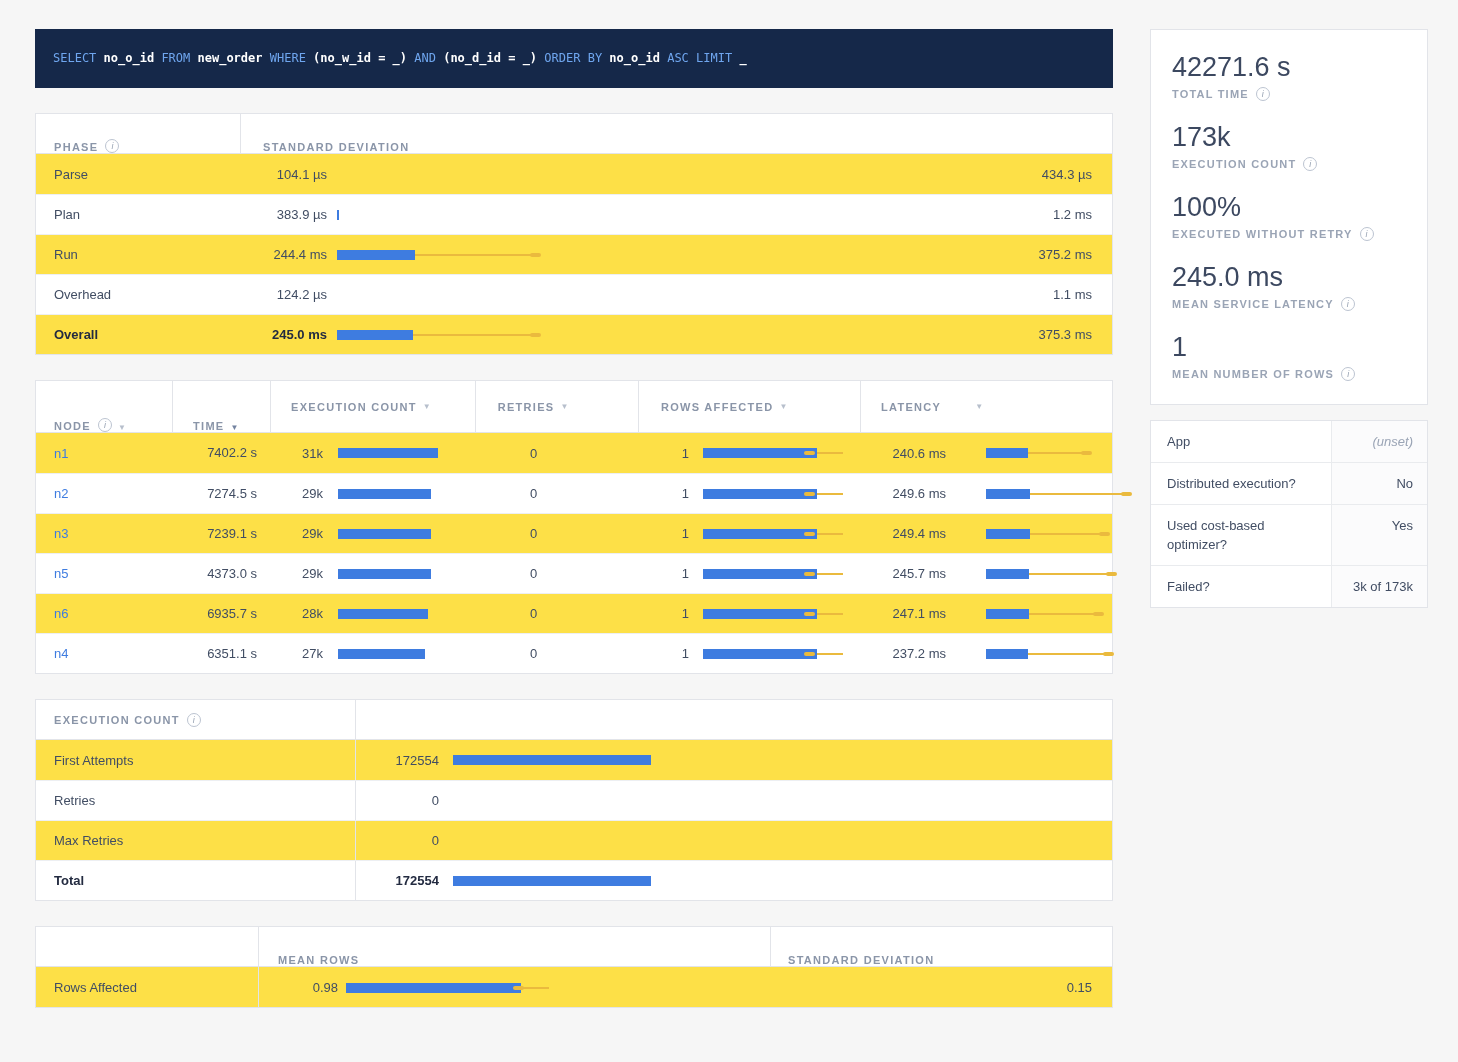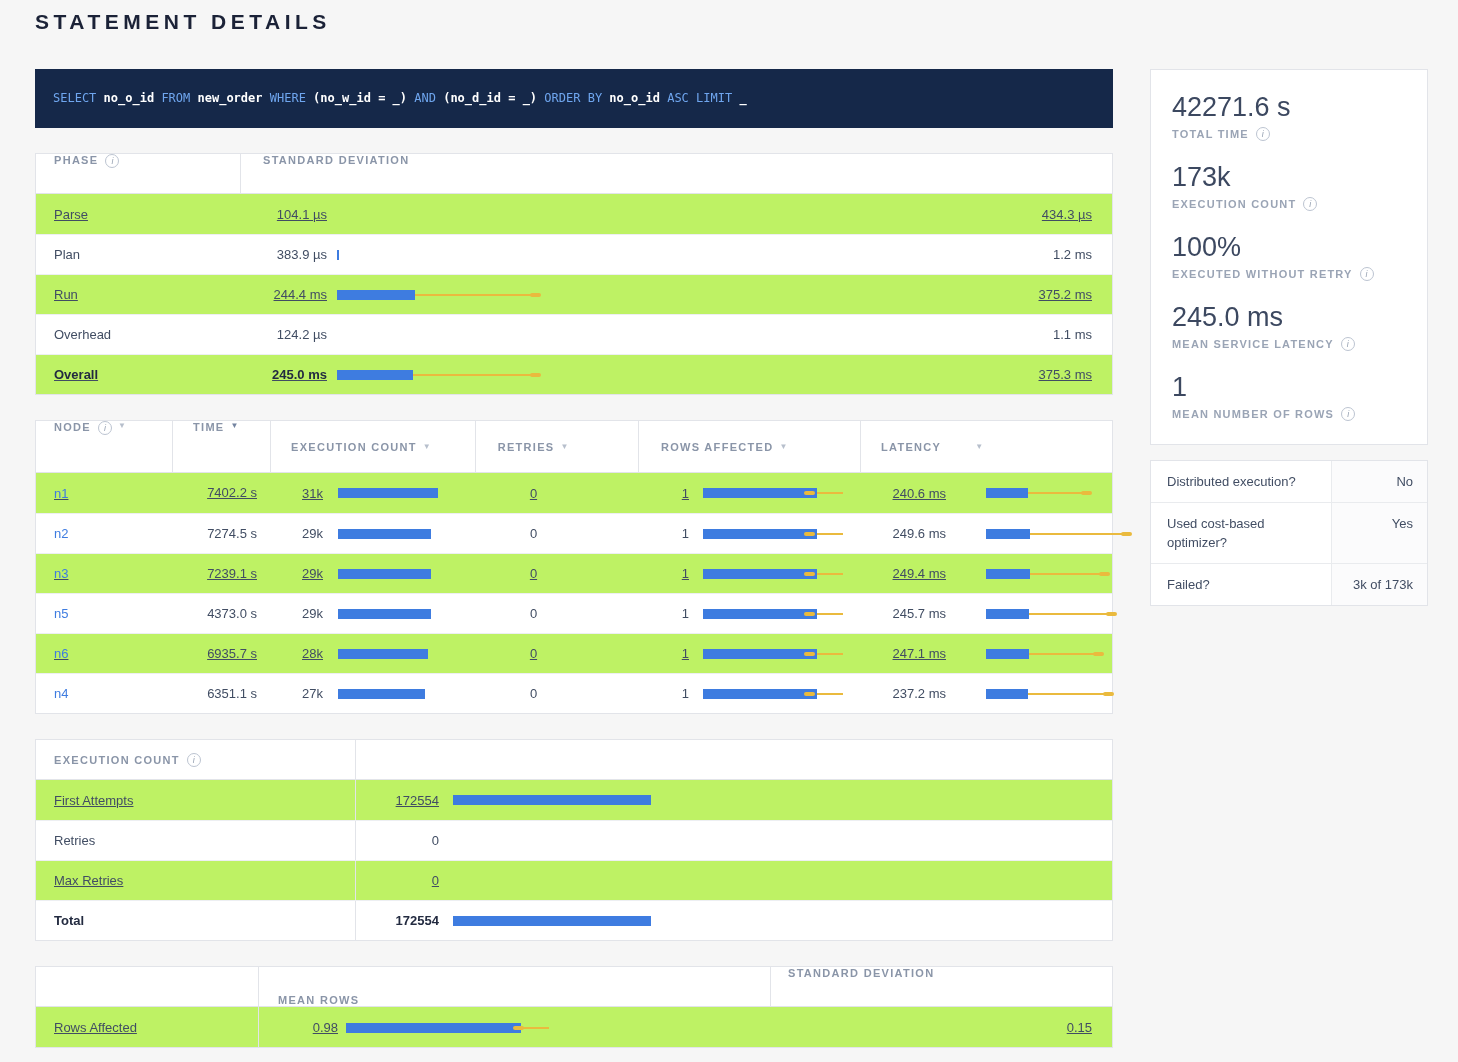--- a/index.html
+++ b/index.html
@@ -8,44 +8,44 @@
     background: #f6f6f6;
     font-family: "Liberation Sans", sans-serif;
     color: #414d63;
     overflow-x: hidden;
   }
   .page { padding: 10px 0 20px 35px; }
   .page-title {
     font-size: 21px; font-weight: bold; letter-spacing: 4.5px;
     color: #1b2237;
   }
-  .layout { display: flex; margin-top: 35px; align-items: flex-start; }
+  .layout { display: flex; margin-top: 19px; align-items: flex-start; }
   .main-col { width: 1078px; flex: none; }
   .side-col { width: 278px; flex: none; margin-left: 37px; }
 
   
   .sql-bar {
     background: #152849; height: 59px; line-height: 59px;
     padding: 0 18px; white-space: nowrap; overflow: hidden;
     font-family: "DejaVu Sans Mono", monospace; font-size: 12px;
   }
   .sql-bar .kw { color: #6fa6ef; }
   .sql-bar .id { color: #ffffff; font-weight: bold; }
 
   
   .tbl { background: #fff; border: 1px solid #e2e4e9; margin-top: 25px; }
   .thead { display: flex; align-items: stretch; height: 40px; border-bottom: 1px solid #e2e4e9; background: #fff; }
   .thead.tall { height: 52px; }
   .th {
     color: #8a95a8; font-size: 11px; font-weight: bold; letter-spacing: 1.3px;
-    display: flex; align-items: flex-start;
+    display: flex; align-items: flex-end;
   }
   .trow { display: flex; align-items: center; height: 40px; font-size: 13px; }
   .trow + .trow { border-top: 1px solid #edeff2; }
-  .shade { background: #bef264; text-decoration: underline; }
+  .shade { background: #fde047; }
   .bold-row .label-cell, .bold-row .val { font-weight: bold; color: #232b40; }
 
   .info-icon {
     display: inline-flex; align-items: center; justify-content: center;
     width: 14px; height: 14px; border: 1px solid #bcc4d1; border-radius: 50%;
     font-size: 9px; font-style: italic; color: #9aa5b5; margin-left: 7px;
     letter-spacing: 0; font-weight: normal; flex: none;
   }
   .arrow { font-size: 8px; margin-left: 6px; color: #b7bfcc; letter-spacing: 0; }
   .arrow.active { color: #7383a0; }
@@ -120,21 +120,20 @@
     width: 96px; border-left: 1px solid #e9ebee; background: #fbfbfc;
     padding: 11px 14px 11px 8px; font-size: 13px; line-height: 19px;
     text-align: right; color: #414d63;
   }
   .dvalue.unset { font-style: italic; color: #9aa4b5; }
 </style>
 </head>
 <body>
 
 <div class="page">
-  <h1 class="page-title">STATEMENT DETAILS</h1>
 
   <div class="layout">
     <div class="main-col">
 
       <div class="sql-bar"><span class="kw">SELECT </span><span class="id">no_o_id </span><span class="kw">FROM </span><span class="id">new_order </span><span class="kw">WHERE </span><span class="id">(no_w_id = _) </span><span class="kw">AND </span><span class="id">(no_d_id = _) </span><span class="kw">ORDER BY </span><span class="id">no_o_id </span><span class="kw">ASC LIMIT </span><span class="id">_</span></div>
 
       <div class="tbl">
         <div class="thead">
           <div class="th p-phase">
             <span>PHASE</span>
@@ -491,20 +490,24 @@
           <div class="stat-value">1</div>
           <div class="stat-label">
               <span>MEAN NUMBER OF ROWS</span>
               <span class="info-icon">i</span>
             </div>
         </div>
       </div>
 
       <div class="card details-card">
         <div class="drow">
+          <div class="dlabel">App</div>
+          <div class="dvalue unset">(unset)</div>
+        </div>
+        <div class="drow">
           <div class="dlabel">Distributed execution?</div>
           <div class="dvalue">No</div>
         </div>
         <div class="drow">
           <div class="dlabel">Used cost-based optimizer?</div>
           <div class="dvalue">Yes</div>
         </div>
         <div class="drow">
           <div class="dlabel">Failed?</div>
           <div class="dvalue">3k of 173k</div>

